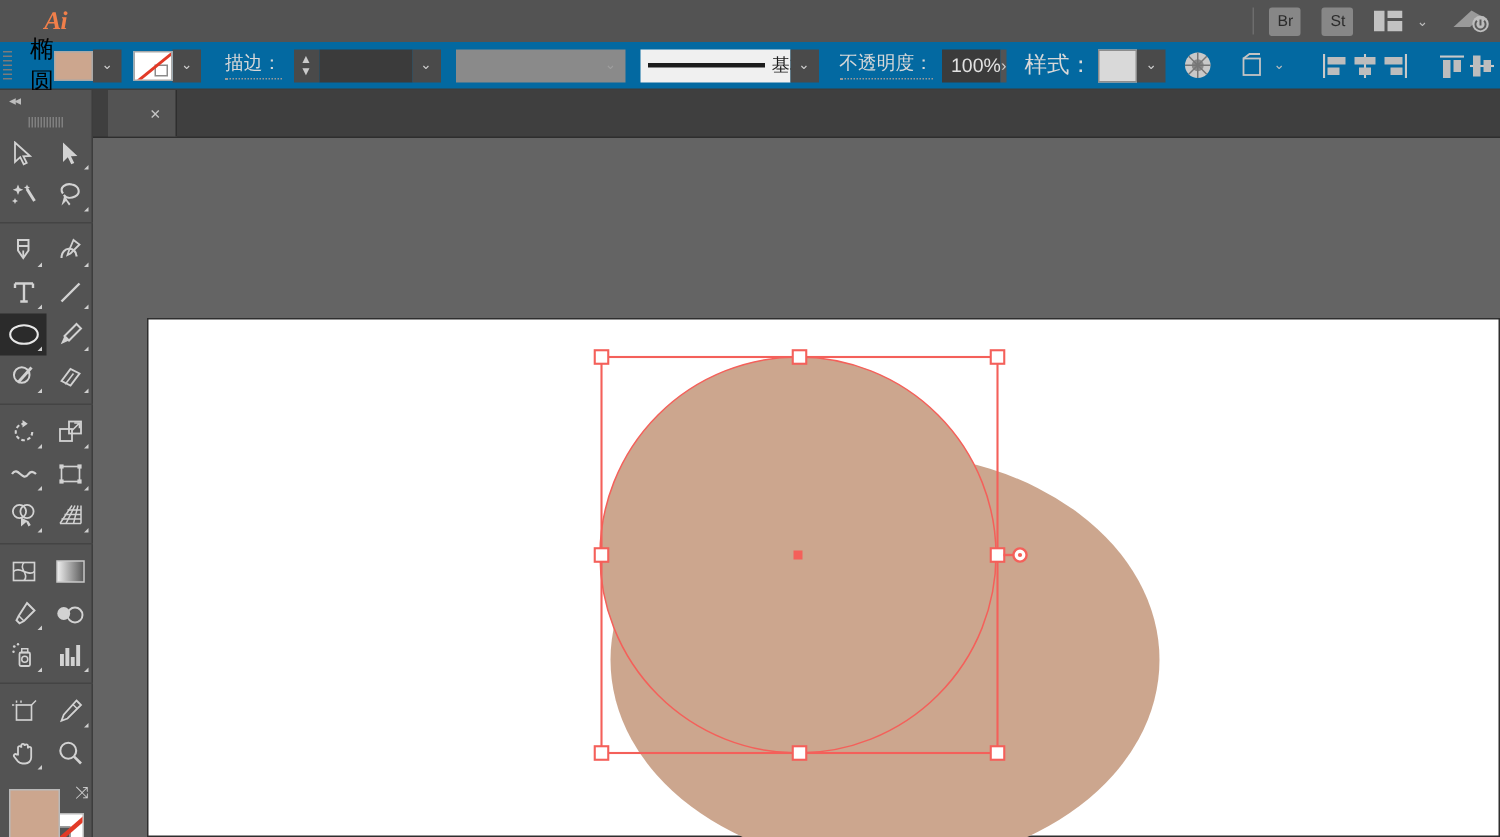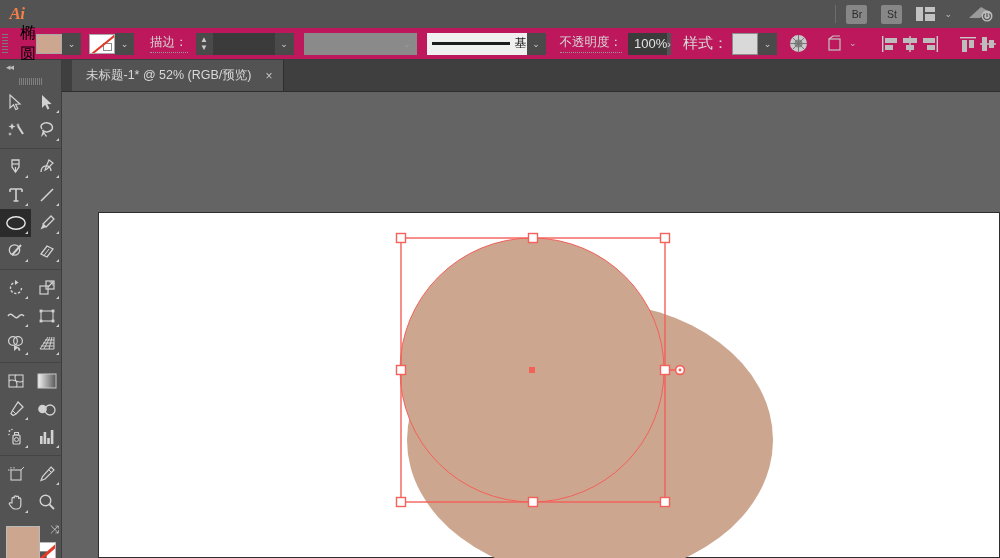--- a/index.html
+++ b/index.html
@@ -9,21 +9,21 @@
     background: #535353;
     font-family: "Liberation Sans", "DejaVu Sans", sans-serif;
     -webkit-font-smoothing: antialiased;
   }
   #app { position: relative; width: 1000px; height: 558px; }
 
   
   .menubar {
     position: absolute; left: 0; top: 0; width: 1000px; height: 28px;
     background: #535353;
-    display: flex; align-items: center;
+    display: flex; align-items: center; padding-left: 20px;
   }
   .ai-logo {
     width: 34px; height: 28px;
     display: flex; align-items: center; justify-content: center;
     font-family: "Liberation Serif", "DejaVu Serif", serif;
     font-size: 17px; font-weight: bold; font-style: italic;
     color: #f07f4a; letter-spacing: -0.5px;
   }
   .menu-items { display: flex; align-items: center; height: 28px; margin-left: 6px; }
   .menu-item {
@@ -37,21 +37,21 @@
     display: flex; align-items: center; justify-content: center;
     font-size: 10.5px; color: #2b2b2b; margin-right: 14px; font-weight: 500;
   }
   .ws-icon { display: flex; align-items: center; margin-right: 4px; }
   .chev { margin-left: 5px; color: #bdbdbd; font-size: 9px; line-height: 1; }
   .cc-icon { margin-left: 16px; display: flex; align-items: center; }
 
   
   .controlbar {
     position: absolute; left: 0; top: 28px; width: 1000px; height: 32px;
-    background: #be185d;
+    background: #0369a1;
     border-bottom: 1px solid #3d3d3d;
     display: flex; align-items: center;
   }
   .grip {
     width: 8px; height: 24px; margin-left: 2px; margin-right: 4px;
     display: flex; flex-direction: column; justify-content: center; gap: 2px;
   }
   .grip i { display: block; width: 6px; height: 1px; background: #7b7b7b; }
   .cb-label { font-size: 15px; color: #d8d8d8; white-space: nowrap; }
   .cb-label-u { font-size: 12.5px; color: #d8d8d8; white-space: nowrap;
@@ -336,21 +336,20 @@
     <div class="align-btn">
       <svg width="20" height="18" viewBox="0 0 20 18">
         <rect x="2" y="15" width="16" height="1.4" fill="#c9c9c9"></rect>
         <rect x="4" y="3" width="5" height="11" fill="#bdbdbd"></rect>
       </svg>
     </div>
   </div>
 
   <div class="tabbar">
     <div class="doc-tab">
-      <span class="doc-tab-title">未标题-1* @ 52% (RGB/预览)</span>
       <span class="doc-tab-close">×</span>
     </div>
   </div>
 
   <div class="toolbar">
     <div class="tb-collapse">◂◂</div>
     <div class="tb-grip">
       <i></i>
         <i></i>
         <i></i>

